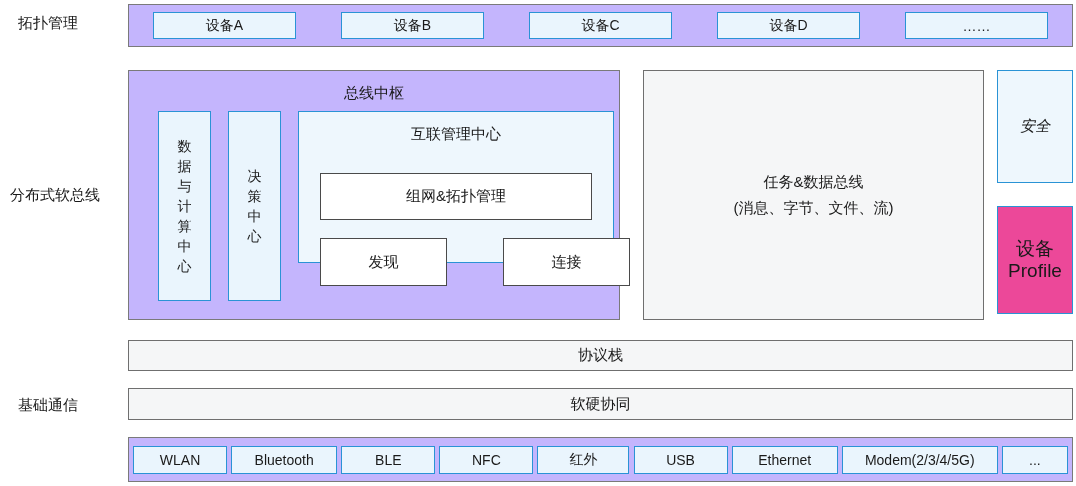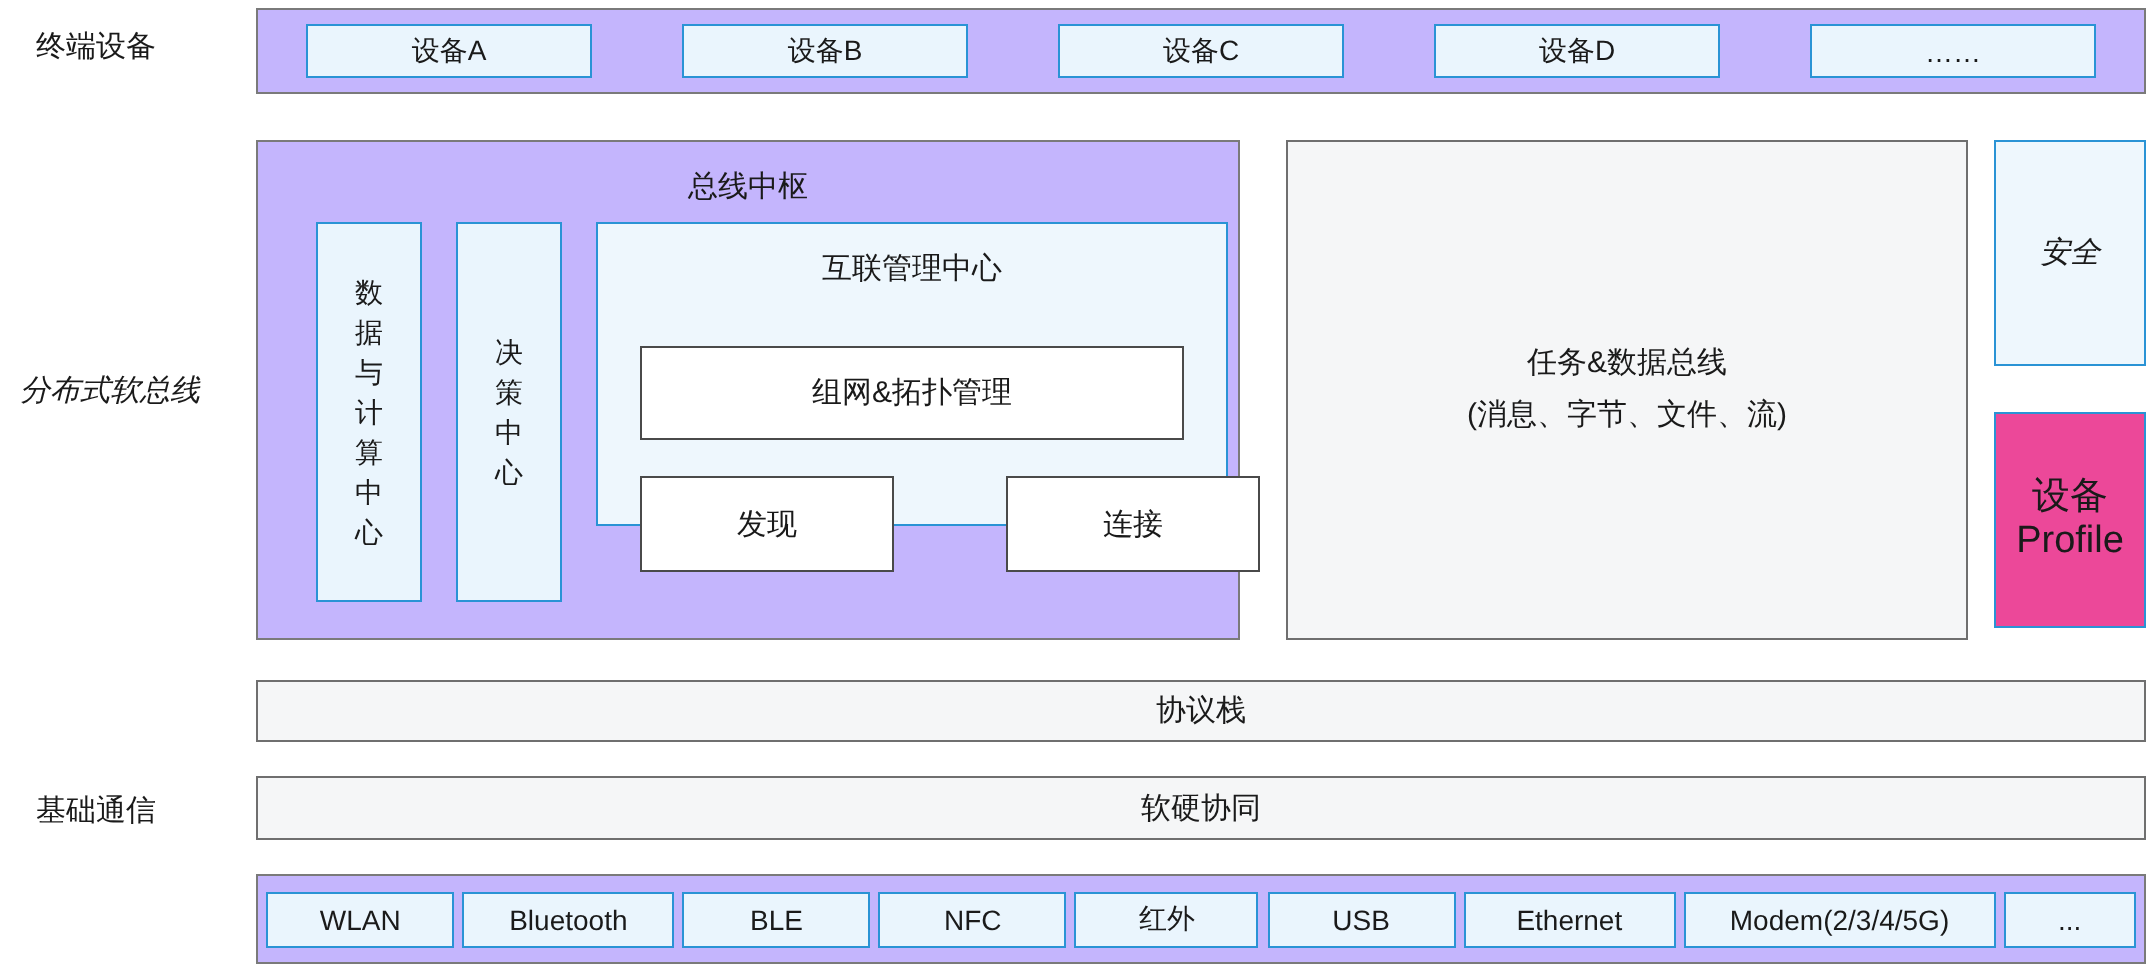--- a/index.html
+++ b/index.html
@@ -84,22 +84,22 @@
     font-size: 15px;
   }
 
   .task-bus-text { text-align: center; line-height: 26px; font-size: 15px; }
 </style>
 </head>
 <body>
 
 <div class="canvas">
 
-  <div class="abs row-label" style="left:18px; top:14px;">终端设备</div>
-  <div class="abs row-label" style="left:10px; top:186px;font-style:italic;">分布式软总线</div>
+  <div class="abs row-label" style="left:18px; top:14px;">拓扑管理</div>
+  <div class="abs row-label" style="left:10px; top:186px;">分布式软总线</div>
   <div class="abs row-label" style="left:18px; top:396px;">基础通信</div>
 
   <div class="abs gray-container flex-row" style="left:128px; top:4px; width:945px; height:43px; padding:0 24px;">
     <div class="blue-box device-box">设备A</div>
     <div class="blue-box device-box">设备B</div>
     <div class="blue-box device-box">设备C</div>
     <div class="blue-box device-box">设备D</div>
     <div class="blue-box device-box">……</div>
   </div>
 

